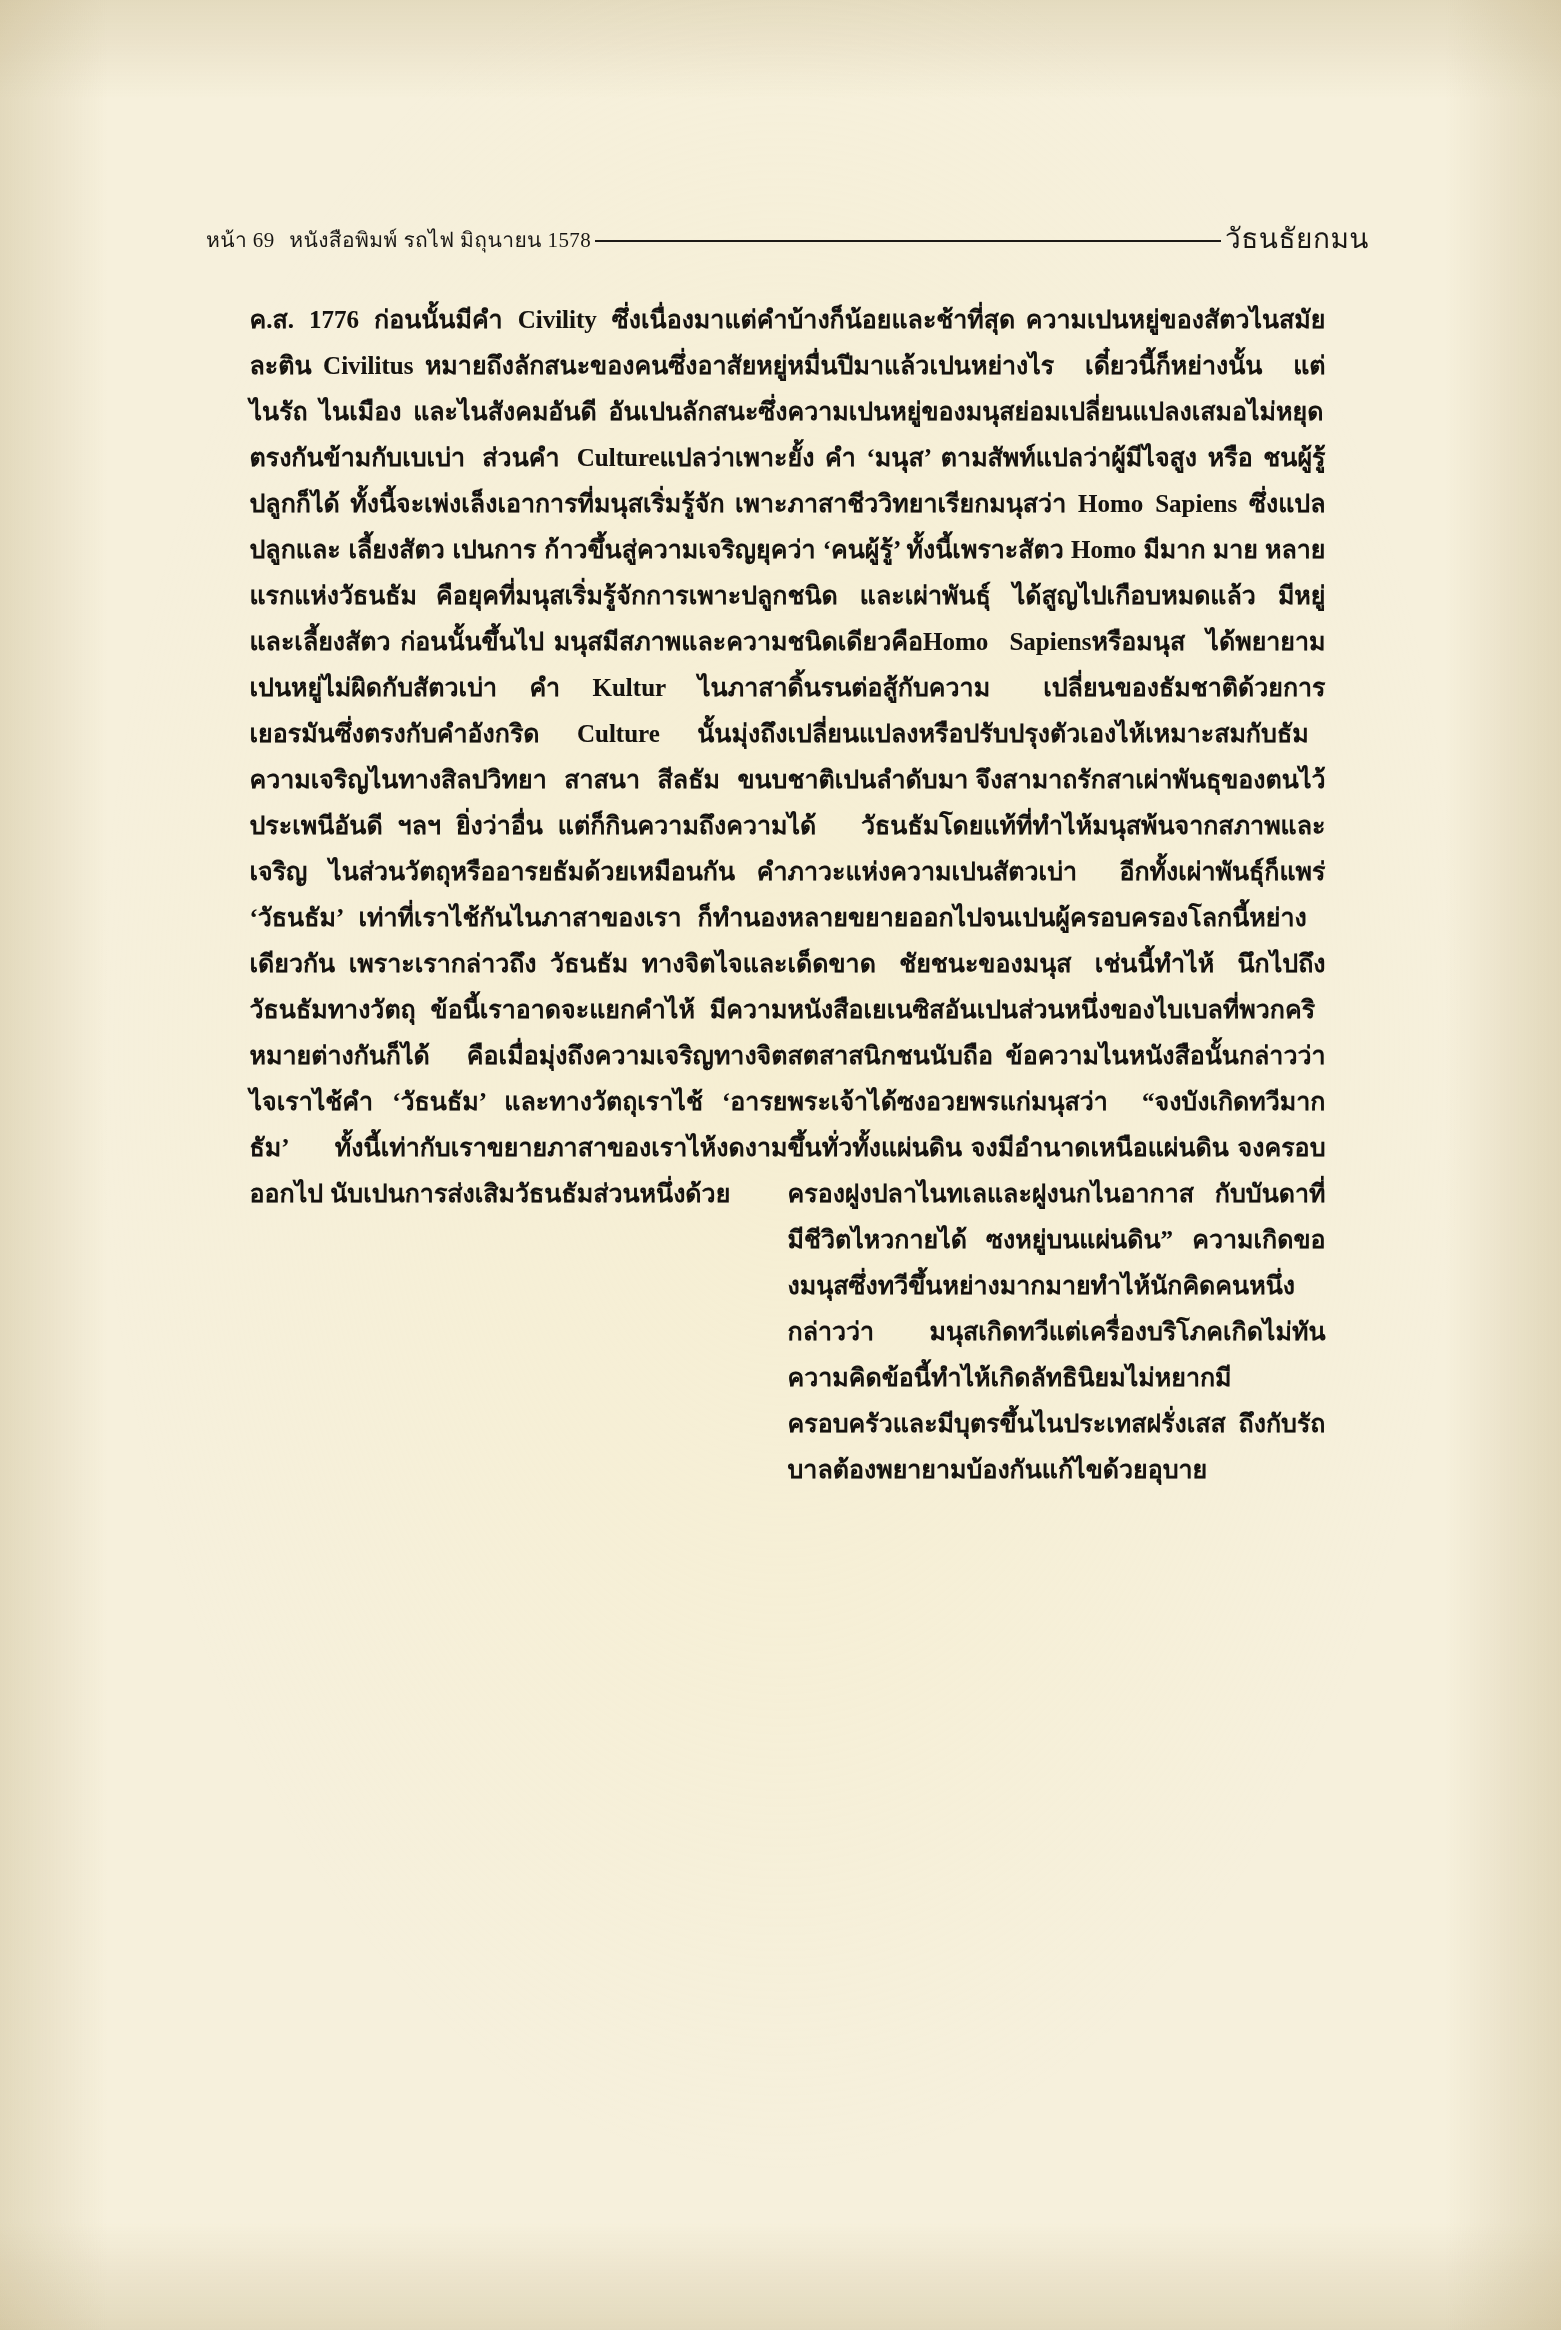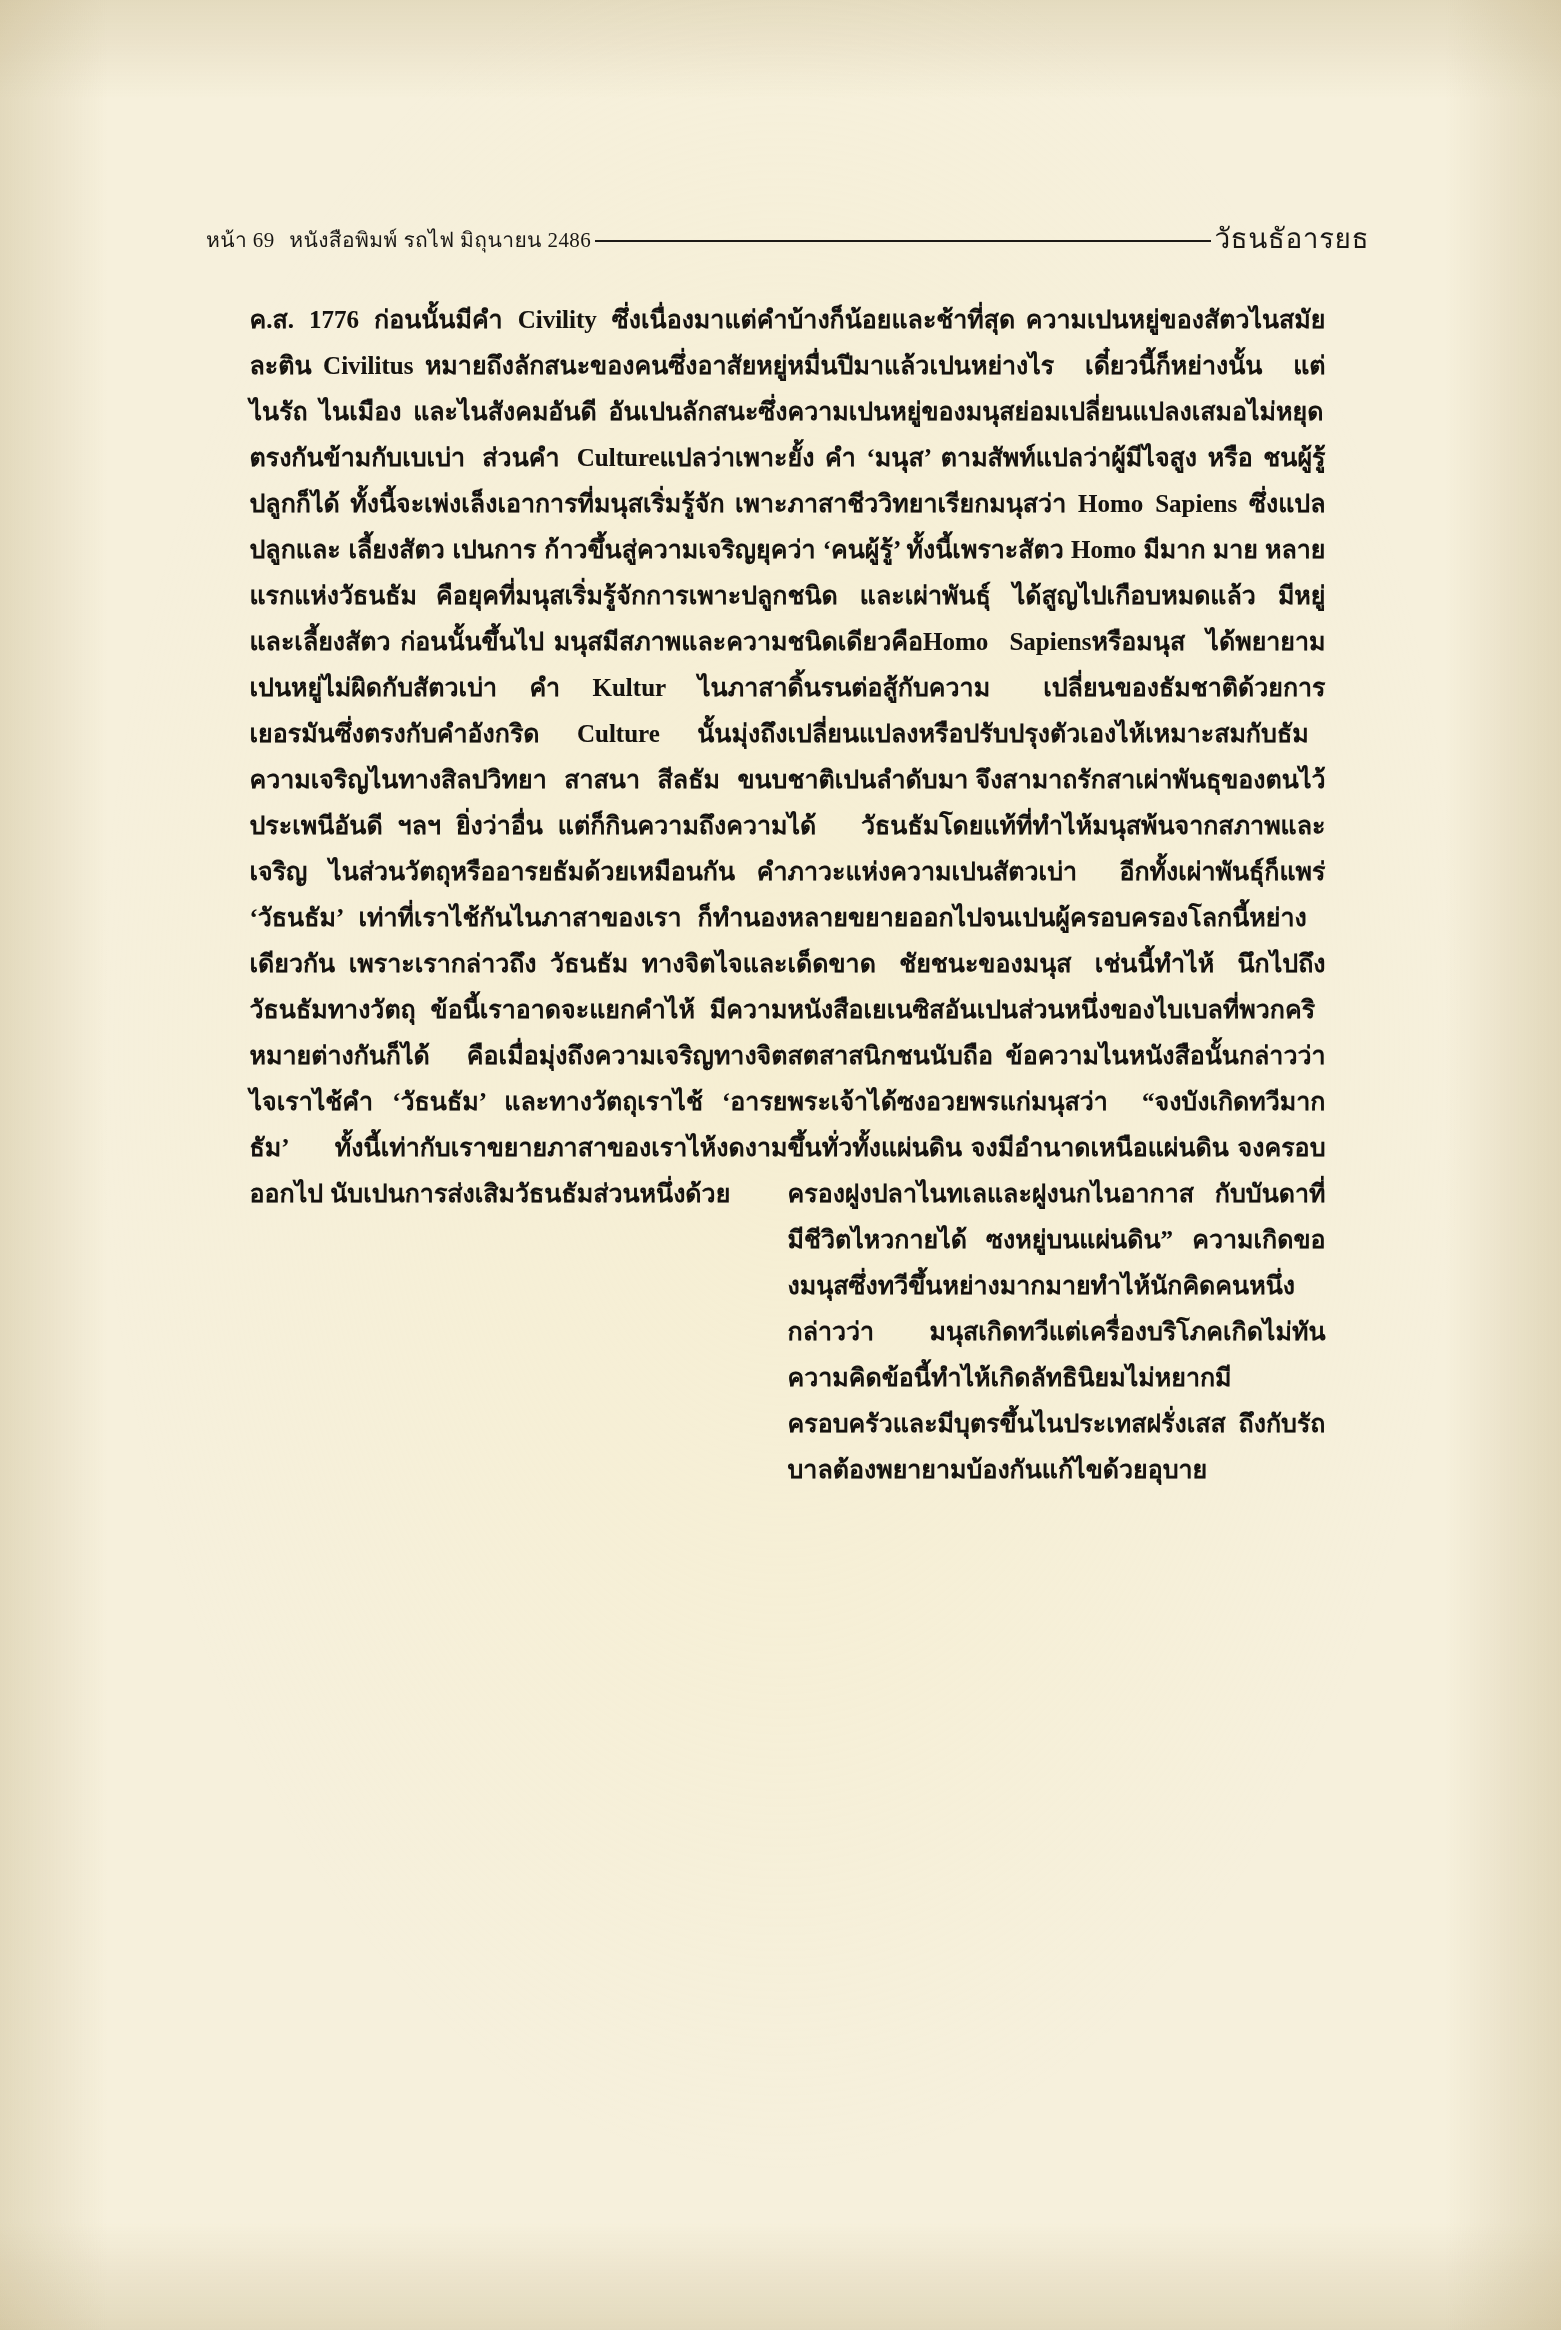--- a/index.html
+++ b/index.html
@@ -103,24 +103,24 @@
 </style>
 </head>
 <body>
 
 <div class="page">
 
   <div class="content">
 
     <div class="running-head">
       <div class="rh-left">
-        <span class="folio">หน้า 69</span><span>หนังสือพิมพ์ รถไฟ มิถุนายน 2486</span>
+        <span class="folio">หน้า 69</span><span>หนังสือพิมพ์ รถไฟ มิถุนายน 1578</span>
       </div>
       <div class="rh-rule"></div>
-      <div class="rh-right">วัธนธัอารยธ</div>
+      <div class="rh-right">วัธนธัยกมน</div>
     </div>
 
     <div class="columns">
 
       <div class="col">
         <p>ค.ส. 1776 ก่อนนั้นมีคำ Civility ซึ่งเนื่องมาแต่คำละติน Civilitus หมายถึงลักสนะของคนซึ่งอาสัยหยู่ไนรัถ ไนเมือง และไนสังคมอันดี อันเปนลักสนะซึ่งตรงกันข้ามกับเบเบ่า ส่วนคำ Cultureแปลว่าเพาะปลูกก็ได้ ทั้งนี้จะเพ่งเล็งเอาการที่มนุสเริ่มรู้จัก เพาะปลูกและ เลี้ยงสัตว เปนการ ก้าวขึ้นสู่ความเจริญยุคแรกแห่งวัธนธัม คือยุคที่มนุสเริ่มรู้จักการเพาะปลูกและเลี้ยงสัตว ก่อนนั้นขึ้นไป มนุสมีสภาพและความเปนหยู่ไม่ผิดกับสัตวเบ่า คำ Kultur ไนภาสาเยอรมันซึ่งตรงกับคำอังกริด Culture นั้นมุ่งถึงความเจริญไนทางสิลปวิทยา สาสนา สีลธัม ขนบประเพนีอันดี ฯลฯ ยิ่งว่าอื่น แต่ก็กินความถึงความเจริญ ไนส่วนวัตถุหรืออารยธัมด้วยเหมือนกัน คำ ‘วัธนธัม’ เท่าที่เราไช้กันไนภาสาของเรา ก็ทำนองเดียวกัน เพราะเรากล่าวถึง วัธนธัม ทางจิตไจและวัธนธัมทางวัตถุ ข้อนี้เราอาดจะแยกคำไห้ มีความหมายต่างกันก็ได้ คือเมื่อมุ่งถึงความเจริญทางจิต ไจเราไช้คำ ‘วัธนธัม’ และทางวัตถุเราไช้ ‘อารยธัม’ ทั้งนี้เท่ากับเราขยายภาสาของเราไห้งดงามออกไป นับเปนการส่งเสิมวัธนธัมส่วนหนึ่งด้วย</p>
       </div>
 
       <div class="col">
         <p>บ้างก็น้อยและช้าที่สุด ความเปนหยู่ของสัตวไนสมัยหมื่นปีมาแล้วเปนหย่างไร เดี๋ยวนี้ก็หย่างนั้น แต่ความเปนหยู่ของมนุสย่อมเปลี่ยนแปลงเสมอไม่หยุดยั้ง คำ ‘มนุส’ ตามสัพท์แปลว่าผู้มีไจสูง หรือ ชนผู้รู้ ภาสาชีววิทยาเรียกมนุสว่า Homo Sapiens ซึ่งแปลว่า ‘คนผู้รู้’ ทั้งนี้เพราะสัตว Homo มีมาก มาย หลายชนิด และเผ่าพันธุ์ ได้สูญไปเกือบหมดแล้ว มีหยู่ชนิดเดียวคือHomo Sapiensหรือมนุส ได้พยายามดิ้นรนต่อสู้กับความ เปลี่ยนของธัมชาติด้วยการเปลี่ยนแปลงหรือปรับปรุงตัวเองไห้เหมาะสมกับธัมชาติเปนลำดับมา จึงสามาถรักสาเผ่าพันธุของตนไว้ได้ วัธนธัมโดยแท้ที่ทำไห้มนุสพ้นจากสภาพและภาวะแห่งความเปนสัตวเบ่า อีกทั้งเผ่าพันธุ์ก็แพร่หลายขยายออกไปจนเปนผู้ครอบครองโลกนี้หย่างเด็ดขาด ชัยชนะของมนุส เช่นนี้ทำไห้ นึกไปถึงหนังสือเยเนซิสอันเปนส่วนหนึ่งของไบเบลที่พวกคริสตสาสนิกชนนับถือ ข้อความไนหนังสือนั้นกล่าวว่า พระเจ้าได้ซงอวยพรแก่มนุสว่า “จงบังเกิดทวีมากขึ้นทั่วทั้งแผ่นดิน จงมีอำนาดเหนือแผ่นดิน จงครอบครองฝูงปลาไนทเลและฝูงนกไนอากาส กับบันดาที่มีชีวิตไหวกายได้ ซงหยู่บนแผ่นดิน” ความเกิดของมนุสซึ่งทวีขึ้นหย่างมากมายทำไห้นักคิดคนหนึ่งกล่าวว่า มนุสเกิดทวีแต่เครื่องบริโภคเกิดไม่ทัน ความคิดข้อนี้ทำไห้เกิดลัทธินิยมไม่หยากมีครอบครัวและมีบุตรขึ้นไนประเทสฝรั่งเสส ถึงกับรัถบาลต้องพยายามบ้องกันแก้ไขด้วยอุบาย</p>

